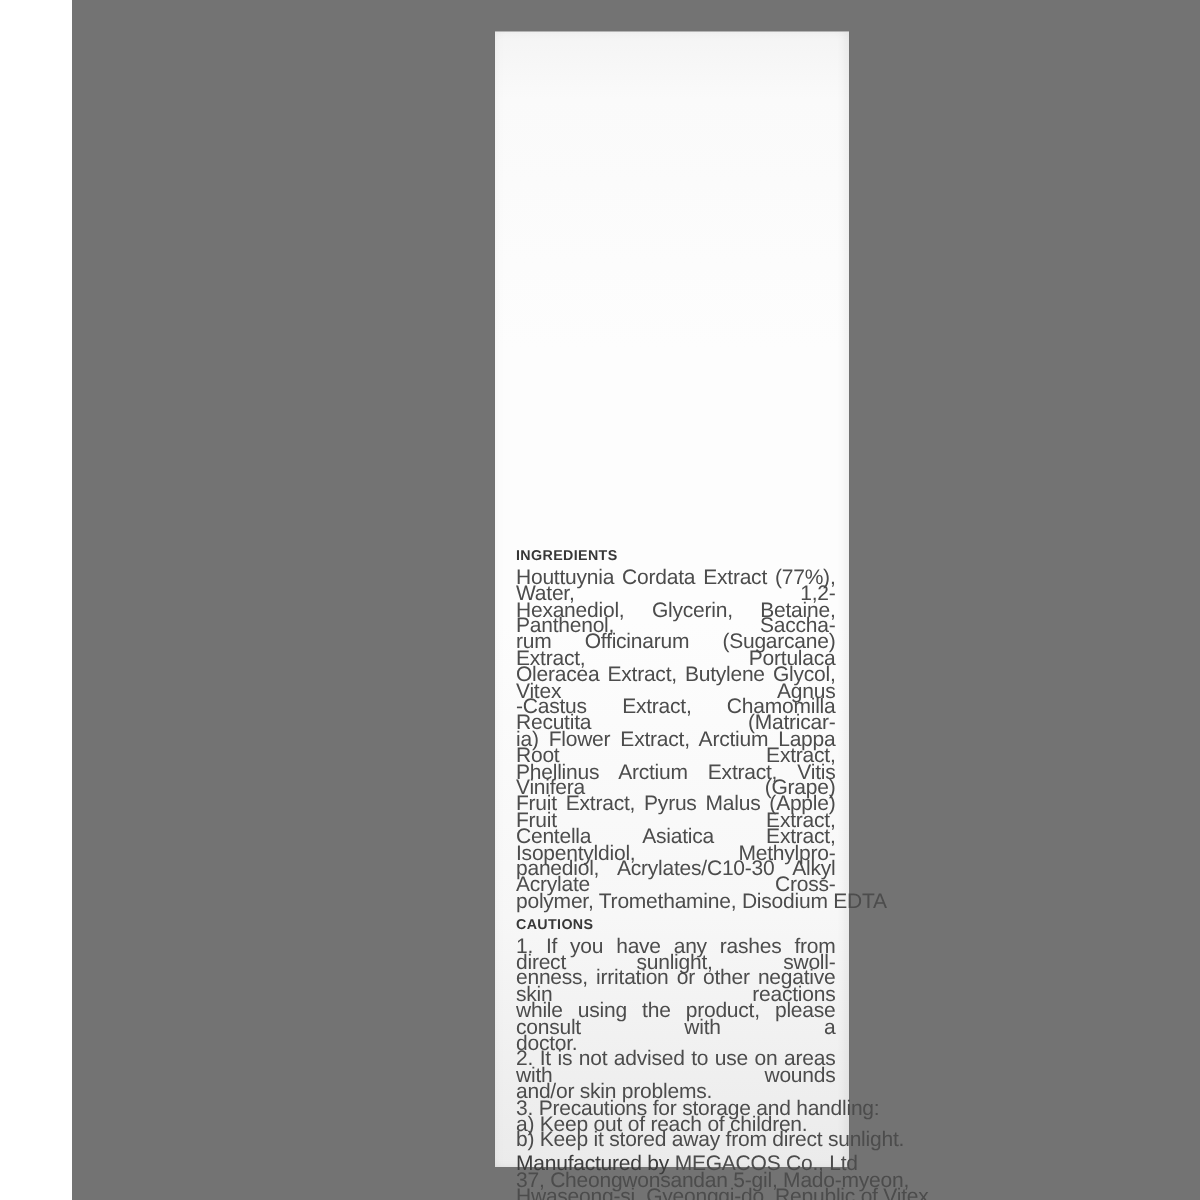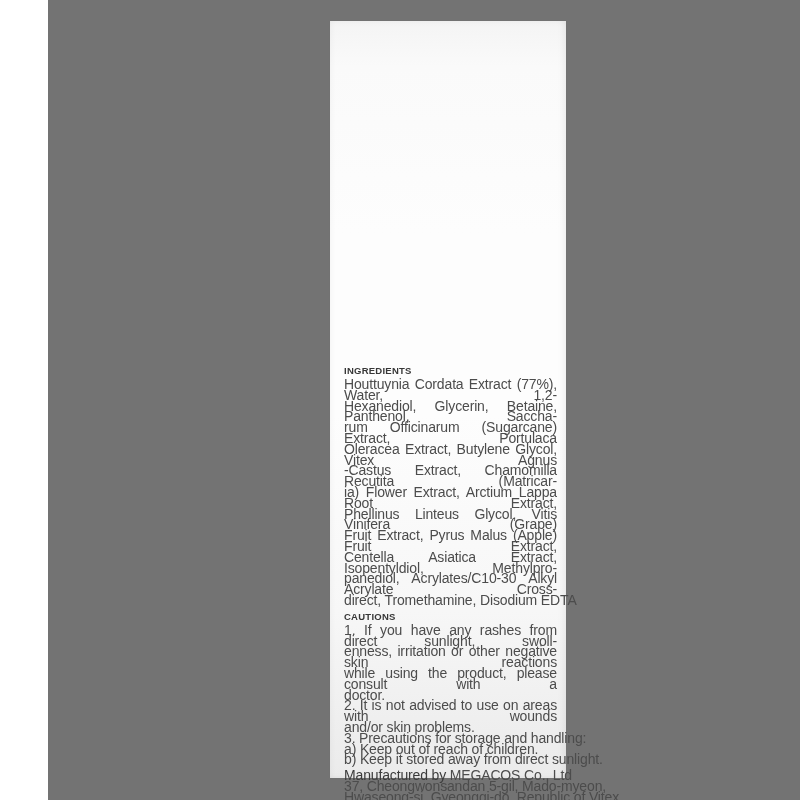--- a/index.html
+++ b/index.html
@@ -84,25 +84,25 @@
   <div class="panel">
     <div class="label">
         <section class="sec">
           <div class="heading">INGREDIENTS</div>
           <div class="line jline">Houttuynia Cordata Extract (77%), Water, 1,2-</div>
           <div class="line jline">Hexanediol, Glycerin, Betaine, Panthenol, Saccha-</div>
           <div class="line jline">rum Officinarum (Sugarcane) Extract, Portulaca</div>
           <div class="line jline">Oleracea Extract, Butylene Glycol, Vitex Agnus</div>
           <div class="line jline">-Castus Extract, Chamomilla Recutita (Matricar-</div>
           <div class="line jline">ia) Flower Extract, Arctium Lappa Root Extract,</div>
-          <div class="line jline">Phellinus Linteus Glycol, Vitis Vinifera (Grape)</div>
+          <div class="line jline">Phellinus Arctium Extract, Vitis Vinifera (Grape)</div>
           <div class="line jline">Fruit Extract, Pyrus Malus (Apple) Fruit Extract,</div>
           <div class="line jline">Centella Asiatica Extract, Isopentyldiol, Methylpro-</div>
           <div class="line jline">panediol, Acrylates/C10-30 Alkyl Acrylate Cross-</div>
-          <div class="line">direct, Tromethamine, Disodium EDTA</div>
+          <div class="line">polymer, Tromethamine, Disodium EDTA</div>
         </section>
         <section class="sec">
           <div class="heading">CAUTIONS</div>
           <div class="line jline">1. If you have any rashes from direct sunlight, swoll-</div>
           <div class="line jline">enness, irritation or other negative skin reactions</div>
           <div class="line jline">while using the product, please consult with a</div>
           <div class="line">doctor.</div>
           <div class="line jline">2. It is not advised to use on areas with wounds</div>
           <div class="line">and/or skin problems.</div>
           <div class="line">3. Precautions for storage and handling:</div>

